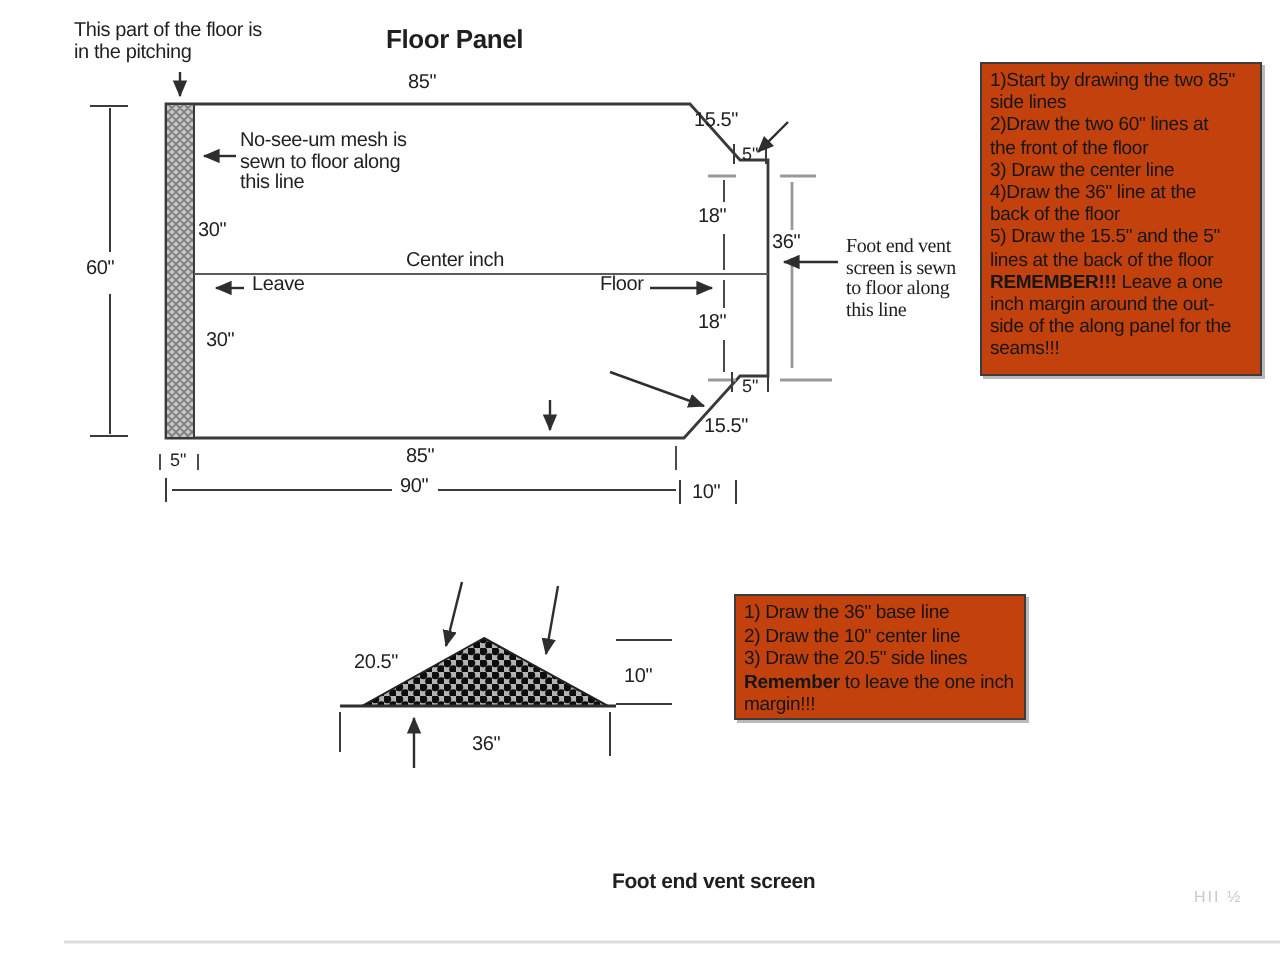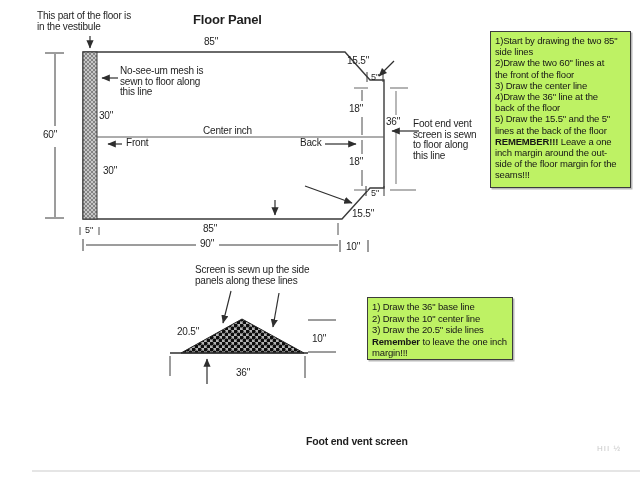--- a/index.html
+++ b/index.html
@@ -5,21 +5,21 @@
   html,body{margin:0;padding:0;background:#fff;}
   #page{position:relative;width:640px;height:480px;background:#ffffff;overflow:hidden;
         font-family:"Liberation Sans",sans-serif;color:#1f1f1f;}
   #diagram-svg{position:absolute;left:0;top:0;}
   .lbl{position:absolute;font-size:10px;line-height:10.5px;letter-spacing:-0.2px;
        white-space:pre-line;color:#1f1f1f;}
   .dim{position:absolute;font-size:10px;line-height:10px;letter-spacing:-0.2px;
        white-space:nowrap;color:#1f1f1f;}
   .dim-sm{position:absolute;font-size:9px;line-height:9px;white-space:nowrap;color:#1f1f1f;}
   .bold{font-weight:bold;}
-  .ibox{position:absolute;border:1.5px solid #3c3c3c;background:#bef264;
+  .ibox{position:absolute;border:1.5px solid #3c3c3c;background:#c2410c;
         box-shadow:1.5px 1.5px 0 rgba(130,130,130,.55);
         font-size:9.5px;line-height:11.2px;letter-spacing:-0.15px;
         padding:3px 1px 0 4px;white-space:pre-line;color:#161616;}
   .artifact{position:absolute;font-size:8px;color:#c9c9c9;letter-spacing:1px;}
 </style>
 </head>
 <body>
 
 <div id="page">
 
@@ -72,37 +72,37 @@
     <path d="M308,320 H336 M308,352 H336" stroke="#3a3a3a" stroke-width="1"></path>
     <path d="M231,291 L223,323" stroke="#2e2e2e" stroke-width="1.2" marker-end="url(#ah)"></path>
     <path d="M279,293 L273,327" stroke="#2e2e2e" stroke-width="1.2" marker-end="url(#ah)"></path>
     <path d="M207,384 V359" stroke="#2e2e2e" stroke-width="1.2" marker-end="url(#ah)"></path>
 
     <path d="M32,471 H640" stroke="#dcdcdc" stroke-width="1.5"></path>
   </svg>
 
   <div class="lbl bold" style="left:193px;top:15px;font-size:13px;">Floor Panel</div>
   <div class="lbl" style="left:37px;top:11px;">This part of the floor is
-in the vestibule</div>
+in the pitching</div>
   <div class="dim" style="left:204px;top:37px;">85"</div>
   <div class="dim" style="left:347px;top:56px;">15.5"</div>
   <div class="dim-sm" style="left:371px;top:73px;">5"</div>
   <div class="lbl" style="left:120px;top:66px;">No-see-um mesh is
 sewn to floor along
 this line</div>
   <div class="dim" style="left:99px;top:111px;">30"</div>
   <div class="dim" style="left:349px;top:104px;">18"</div>
   <div class="dim" style="left:386px;top:117px;">36"</div>
-  <div class="lbl" style="left:413px;top:119px;">Foot end vent
+  <div class="lbl" style="left:423px;top:119px;font-family:Liberation Serif, serif;">Foot end vent
 screen is sewn
 to floor along
 this line</div>
   <div class="dim" style="left:203px;top:126px;">Center inch</div>
-  <div class="dim" style="left:126px;top:138px;">Front</div>
-  <div class="dim" style="left:300px;top:138px;">Back</div>
+  <div class="dim" style="left:126px;top:138px;">Leave</div>
+  <div class="dim" style="left:300px;top:138px;">Floor</div>
   <div class="dim" style="left:103px;top:166px;">30"</div>
   <div class="dim" style="left:349px;top:157px;">18"</div>
   <div class="dim-sm" style="left:371px;top:189px;">5"</div>
   <div class="dim" style="left:352px;top:209px;">15.5"</div>
   <div class="dim" style="left:43px;top:130px;">60"</div>
   <div class="dim-sm" style="left:85px;top:226px;">5"</div>
   <div class="dim" style="left:203px;top:224px;">85"</div>
   <div class="dim" style="left:200px;top:239px;">90"</div>
   <div class="dim" style="left:346px;top:242px;">10"</div>
 
@@ -110,30 +110,28 @@
 side lines
 2)Draw the two 60" lines at
 the front of the floor
 3) Draw the center line
 4)Draw the 36" line at the
 back of the floor
 5) Draw the 15.5" and the 5"
 lines at the back of the floor
 </span><span class="bold">REMEMBER!!!</span><span> Leave a one
 inch margin around the out-
-side of the floor margin for the
+side of the along panel for the
 seams!!!</span></div>
 
   <div class="ibox" style="left:367px;top:297px;width:139px;height:58px;line-height:11.6px;"><span>1) Draw the 36" base line
 2) Draw the 10" center line
 3) Draw the 20.5" side lines
 </span><span class="bold">Remember</span><span> to leave the one inch
 margin!!!</span></div>
 
-  <div class="lbl" style="left:195px;top:265px;">Screen is sewn up the side
-panels along these lines</div>
   <div class="dim" style="left:177px;top:327px;">20.5"</div>
   <div class="dim" style="left:312px;top:334px;">10"</div>
   <div class="dim" style="left:236px;top:368px;">36"</div>
   <div class="lbl bold" style="left:306px;top:436px;font-size:10.5px;">Foot end vent screen</div>
 
   <div class="artifact" style="left:597px;top:444px;">HII ½</div>
 </div>
 
 </body></html>

